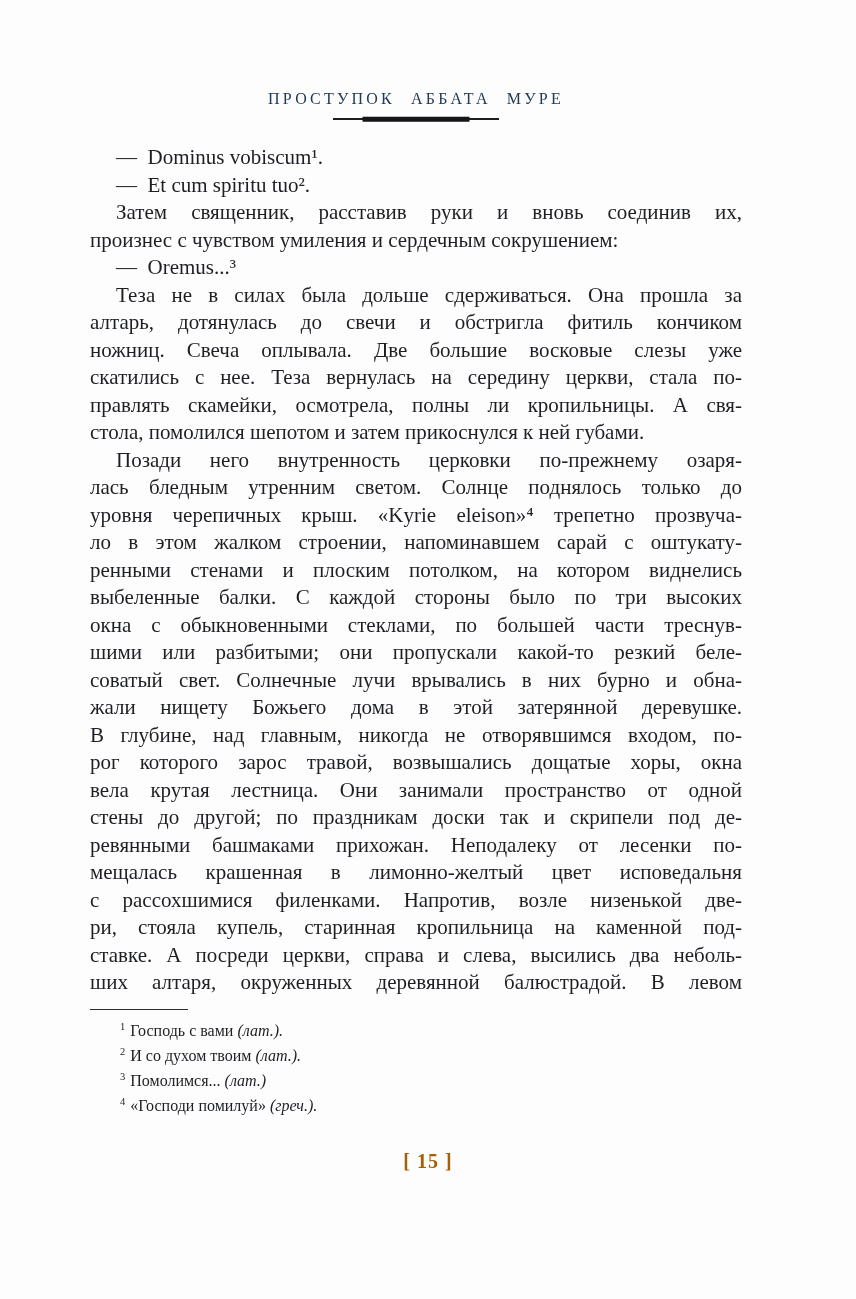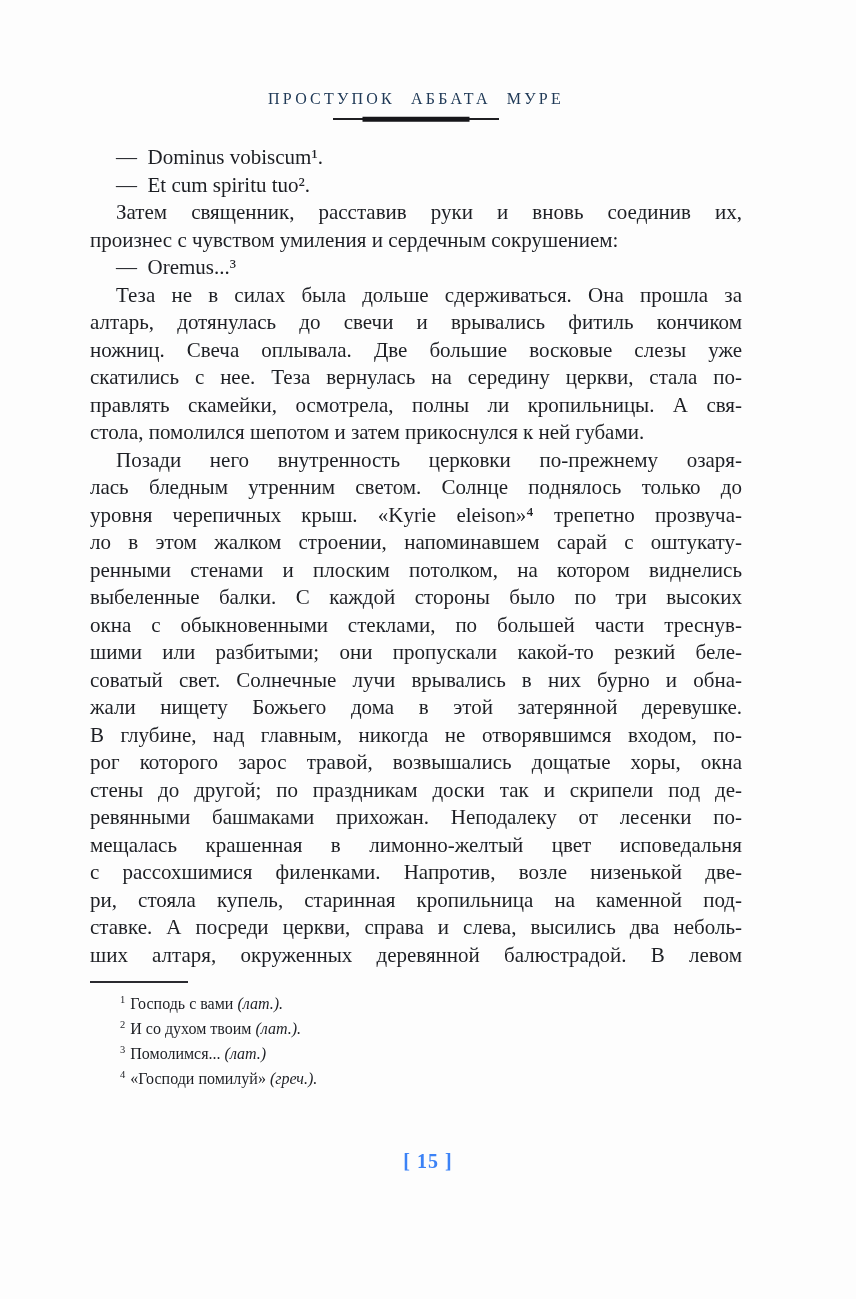--- a/index.html
+++ b/index.html
@@ -80,21 +80,21 @@
   .fn-lang { font-style: italic; }
   .page-number {
     position: absolute;
     left: 0;
     top: 1150px;
     width: 100%;
     text-align: center;
     font-size: 20px;
     font-weight: bold;
     letter-spacing: 1px;
-    color: #3b82f6;
+    color: #a16207;
   }
 </style>
 </head>
 <body>
 
 <div class="page">
   <div class="content">
 
     <h1 class="running-title">ПРОСТУПОК АББАТА МУРЕ</h1>
 
@@ -103,37 +103,38 @@
       <span class="thick"></span>
     </div>
 
     <div class="text-block" id="body-text">
         <div class="line noj indent">— Dominus vobiscum¹.</div>
         <div class="line noj indent">— Et cum spiritu tuo².</div>
         <div class="line indent">Затем священник, расставив руки и вновь соединив их,</div>
         <div class="line noj">произнес с чувством умиления и сердечным сокрушением:</div>
         <div class="line noj indent">— Oremus...³</div>
         <div class="line indent">Теза не в силах была дольше сдерживаться. Она прошла за</div>
-        <div class="line">алтарь, дотянулась до свечи и врывались фитиль кончиком</div>
+        <div class="line">алтарь, дотянулась до свечи и обстригла фитиль кончиком</div>
         <div class="line">ножниц. Свеча оплывала. Две большие восковые слезы уже</div>
         <div class="line">скатились с нее. Теза вернулась на середину церкви, стала по-</div>
         <div class="line">правлять скамейки, осмотрела, полны ли кропильницы. А свя-</div>
         <div class="line noj">стола, помолился шепотом и затем прикоснулся к ней губами.</div>
         <div class="line indent">Позади него внутренность церковки по-прежнему озаря-</div>
         <div class="line">лась бледным утренним светом. Солнце поднялось только до</div>
         <div class="line">уровня черепичных крыш. «Kyrie eleison»⁴ трепетно прозвуча-</div>
         <div class="line">ло в этом жалком строении, напоминавшем сарай с оштукату-</div>
         <div class="line">ренными стенами и плоским потолком, на котором виднелись</div>
         <div class="line">выбеленные балки. С каждой стороны было по три высоких</div>
         <div class="line">окна с обыкновенными стеклами, по большей части треснув-</div>
         <div class="line">шими или разбитыми; они пропускали какой-то резкий беле-</div>
         <div class="line">соватый свет. Солнечные лучи врывались в них бурно и обна-</div>
         <div class="line">жали нищету Божьего дома в этой затерянной деревушке.</div>
         <div class="line">В глубине, над главным, никогда не отворявшимся входом, по-</div>
         <div class="line">рог которого зарос травой, возвышались дощатые хоры, окна</div>
+        <div class="line">вела крутая лестница. Они занимали пространство от одной</div>
         <div class="line">стены до другой; по праздникам доски так и скрипели под де-</div>
         <div class="line">ревянными башмаками прихожан. Неподалеку от лесенки по-</div>
         <div class="line">мещалась крашенная в лимонно-желтый цвет исповедальня</div>
         <div class="line">с рассохшимися филенками. Напротив, возле низенькой две-</div>
         <div class="line">ри, стояла купель, старинная кропильница на каменной под-</div>
         <div class="line">ставке. А посреди церкви, справа и слева, высились два неболь-</div>
         <div class="line">ших алтаря, окруженных деревянной балюстрадой. В левом</div>
       </div>
 
     <div class="fn-sep"></div>

